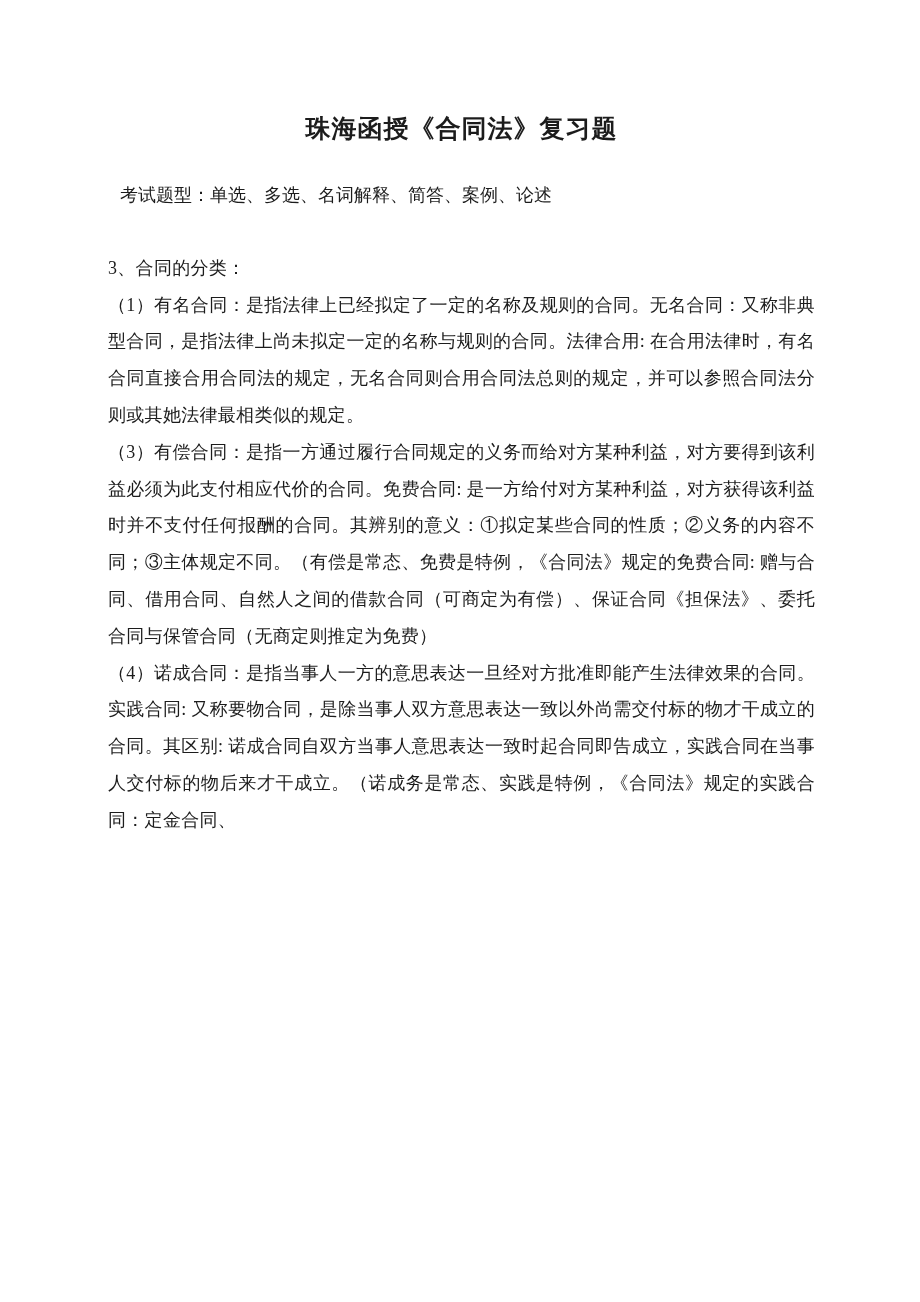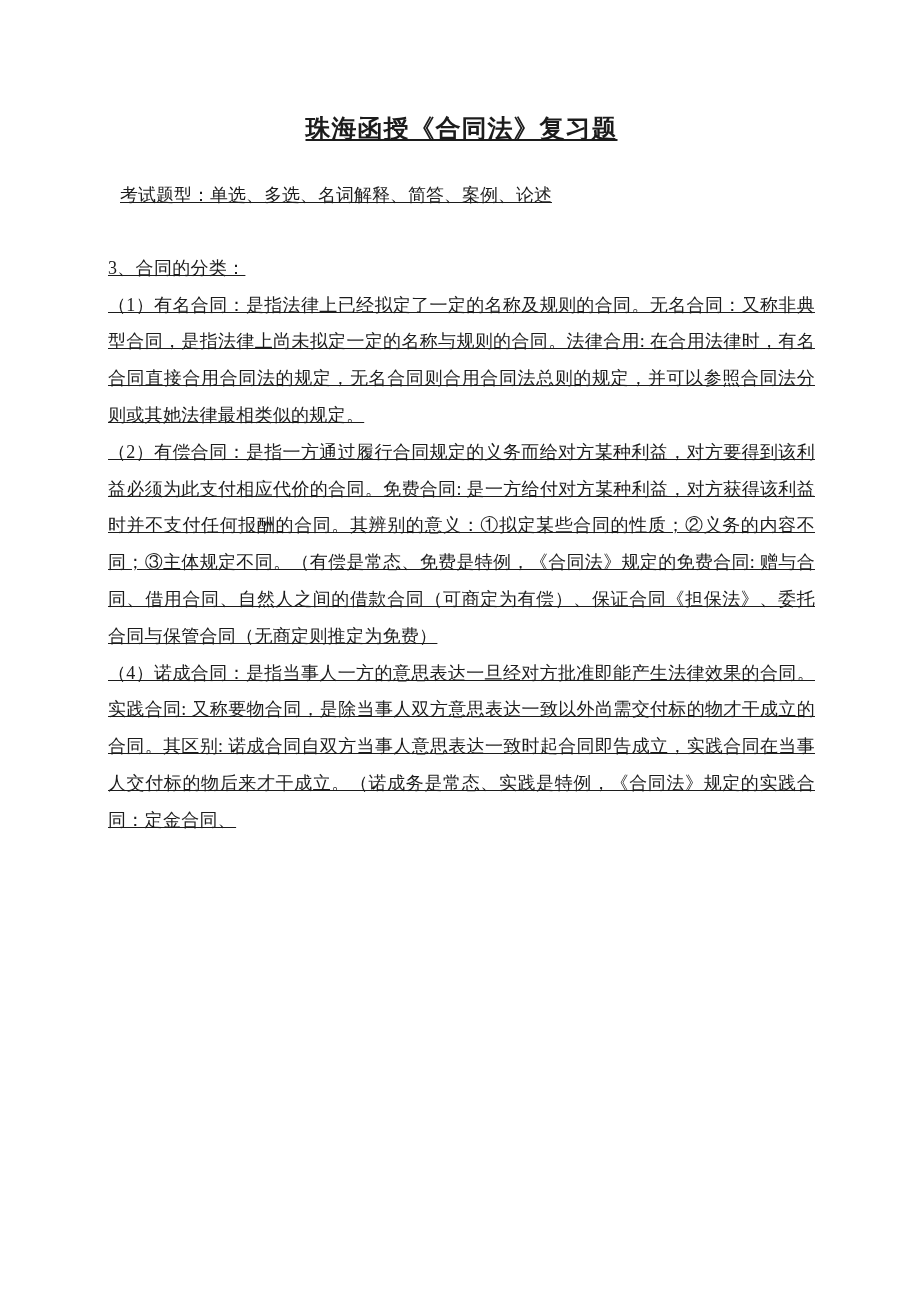--- a/index.html
+++ b/index.html
@@ -8,21 +8,20 @@
     background: #ffffff;
   }
   .page {
     position: relative;
     width: 920px;
     height: 1302px;
     background: #ffffff;
     font-family: "Liberation Serif", "DejaVu Serif", serif;
     color: #1c1c1c;
     overflow: hidden;
-    text-decoration: underline;
   }
   .content {
     padding: 0 105px 0 108px;
   }
   .doc-title {
     margin: 112px 0 0 0;
     font-size: 25px;
     line-height: 34px;
     font-weight: bold;
     text-align: center;
@@ -64,18 +63,18 @@
 
     <p class="exam-types">考试题型：单选、多选、名词解释、简答、案例、论述</p>
 
 
 
     <p class="body-para gap-before">3、合同的分类：</p>
 
     <p class="body-para">（1）有名合同：是指法律上已经拟定了一定的名称及规则的合同。无名合同：又称非典型合同，是指法律上尚未拟定一定的名称与规则的合同。法律合用: 在合用法律时，有名合同直接合用合同法的规定，无名合同则合用合同法总则的规定，并可以参照合同法分则或其她法律最相类似的规定。</p>
 
 
-    <p class="body-para">（2）有偿合同：是指一方通过履行合同规定的义务而给对方某种利益，对方要得到该利益必须为此支付相应代价的合同。免费合同: 是一方给付对方某种利益，对方获得该利益时并不支付任何报酬的合同。其辨别的意义：①拟定某些合同的性质；②义务的内容不同；③主体规定不同。（有偿是常态、免费是特例，《合同法》规定的免费合同: 赠与合同、借用合同、自然人之间的借款合同（可商定为有偿）、保证合同《担保法》、委托合同与保管合同（无商定则推定为免费）</p>
+    <p class="body-para">（3）有偿合同：是指一方通过履行合同规定的义务而给对方某种利益，对方要得到该利益必须为此支付相应代价的合同。免费合同: 是一方给付对方某种利益，对方获得该利益时并不支付任何报酬的合同。其辨别的意义：①拟定某些合同的性质；②义务的内容不同；③主体规定不同。（有偿是常态、免费是特例，《合同法》规定的免费合同: 赠与合同、借用合同、自然人之间的借款合同（可商定为有偿）、保证合同《担保法》、委托合同与保管合同（无商定则推定为免费）</p>
 
     <p class="body-para">（4）诺成合同：是指当事人一方的意思表达一旦经对方批准即能产生法律效果的合同。实践合同: 又称要物合同，是除当事人双方意思表达一致以外尚需交付标的物才干成立的合同。其区别: 诺成合同自双方当事人意思表达一致时起合同即告成立，实践合同在当事人交付标的物后来才干成立。（诺成务是常态、实践是特例，《合同法》规定的实践合同：定金合同、</p>
 
   </div>
 </div>
 
 </body></html>

